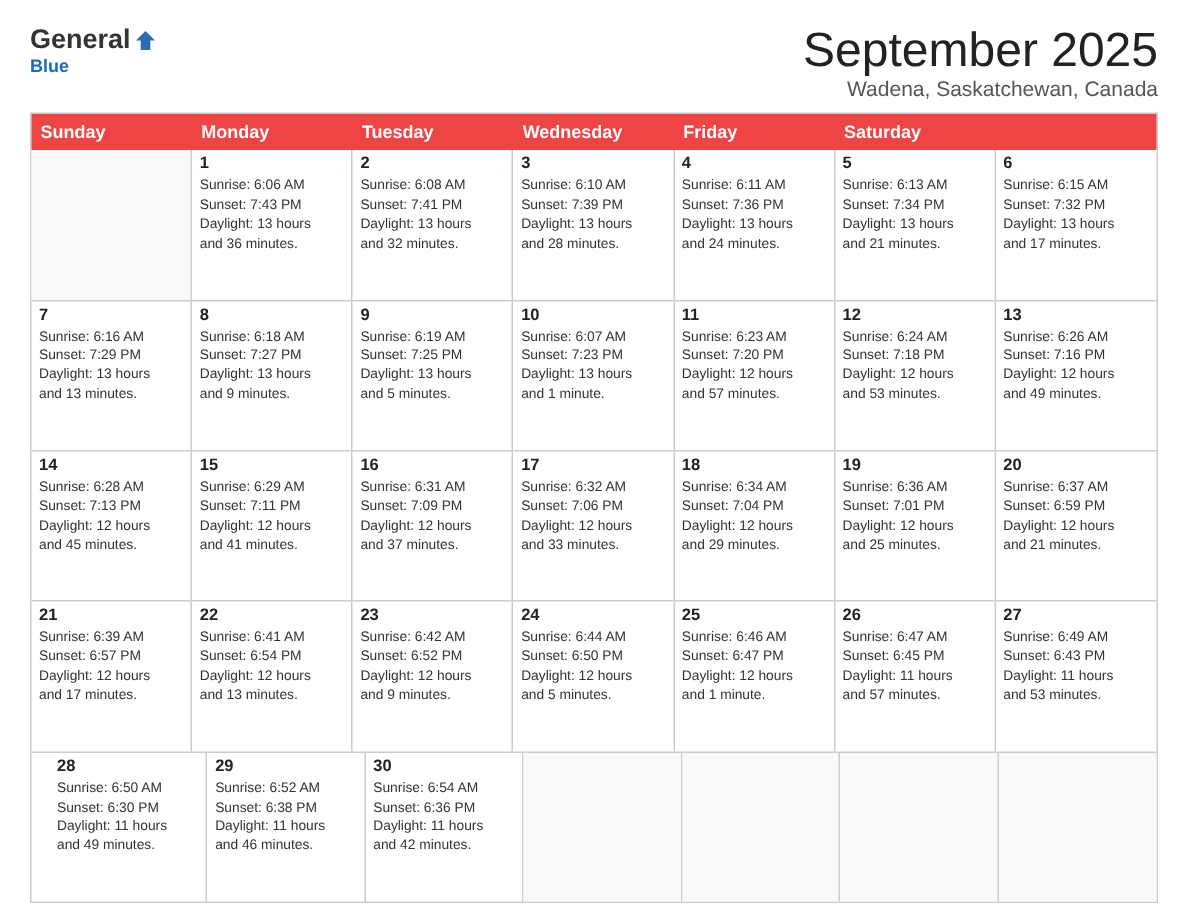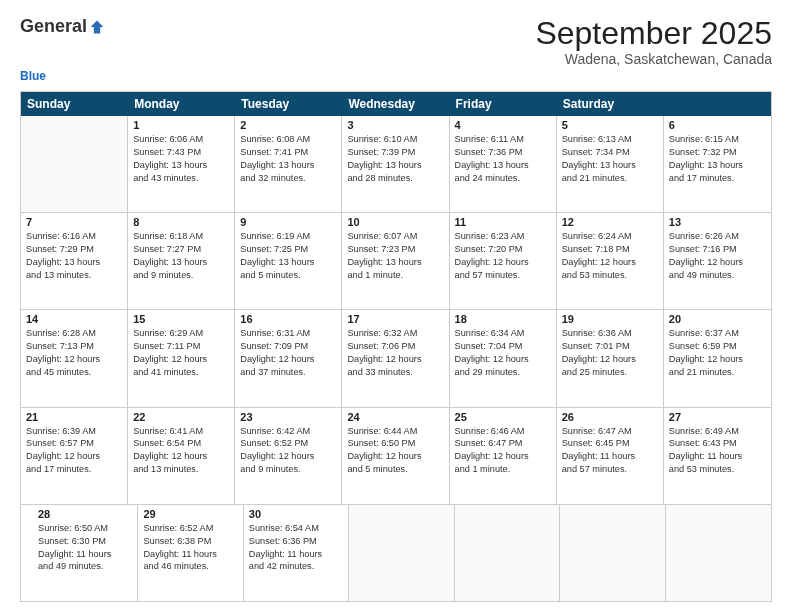--- a/index.html
+++ b/index.html
@@ -20,21 +20,20 @@
     .header {
       display: flex;
       justify-content: space-between;
       align-items: flex-start;
       margin-bottom: 8px;
     }
     .logo {
       display: flex;
       flex-direction: column;
       align-items: flex-start;
-      gap: 32px;
     }
     .logo-text {
       display: flex;
       align-items: center;
     }
     .logo-general {
       font-size: 18px;
       font-weight: bold;
       color: #333;
     }
@@ -63,21 +62,21 @@
       color: #555;
     }
     .calendar {
       flex: 1;
       display: flex;
       flex-direction: column;
     }
     .cal-header {
       display: grid;
       grid-template-columns: repeat(7, 1fr);
-      background: #0c4a6e;
+      background: #ef4444;
     }
     .cal-header-cell {
       color: #fff;
       font-size: 12px;
       font-weight: bold;
       padding: 5px 6px;
       text-align: left;
     }
     .cal-body {
       display: flex;
@@ -152,21 +151,21 @@
         <div class="cal-header-cell">Saturday</div>
       </div>
     <div class="cal-body">
     <div class="cal-row">
           <div class="cal-cell empty"></div>
           <div class="cal-cell">
             <div class="day-num">1</div>
             <div class="cell-line">Sunrise: 6:06 AM</div>
             <div class="cell-line">Sunset: 7:43 PM</div>
             <div class="cell-line">Daylight: 13 hours</div>
-            <div class="cell-line">and 43 minutes.</div>
+            <div class="cell-line">and 36 minutes.</div>
           </div>
           <div class="cal-cell">
             <div class="day-num">2</div>
             <div class="cell-line">Sunrise: 6:08 AM</div>
             <div class="cell-line">Sunset: 7:41 PM</div>
             <div class="cell-line">Daylight: 13 hours</div>
             <div class="cell-line">and 32 minutes.</div>
           </div>
           <div class="cal-cell">
             <div class="day-num">3</div>

